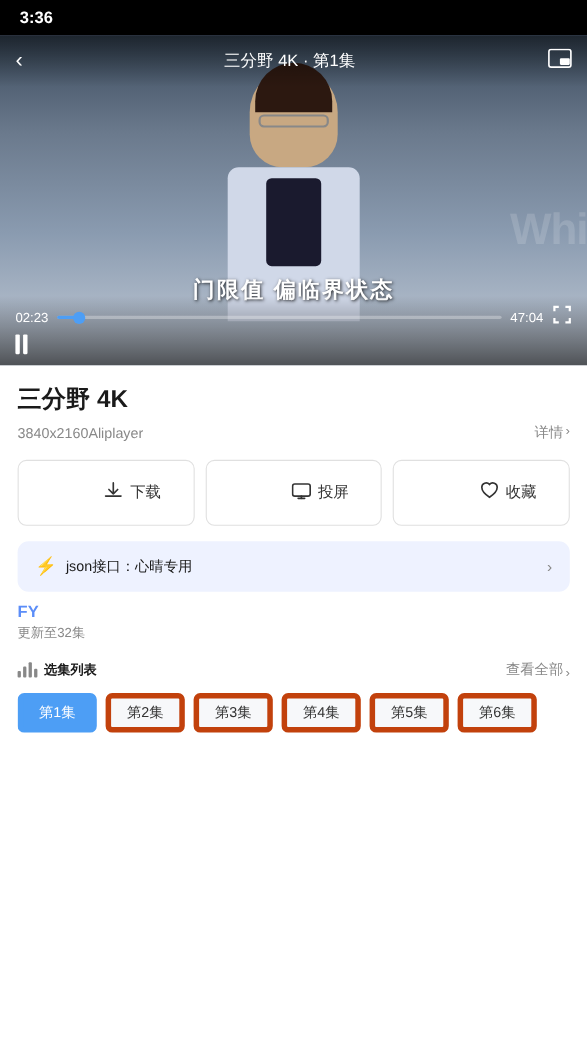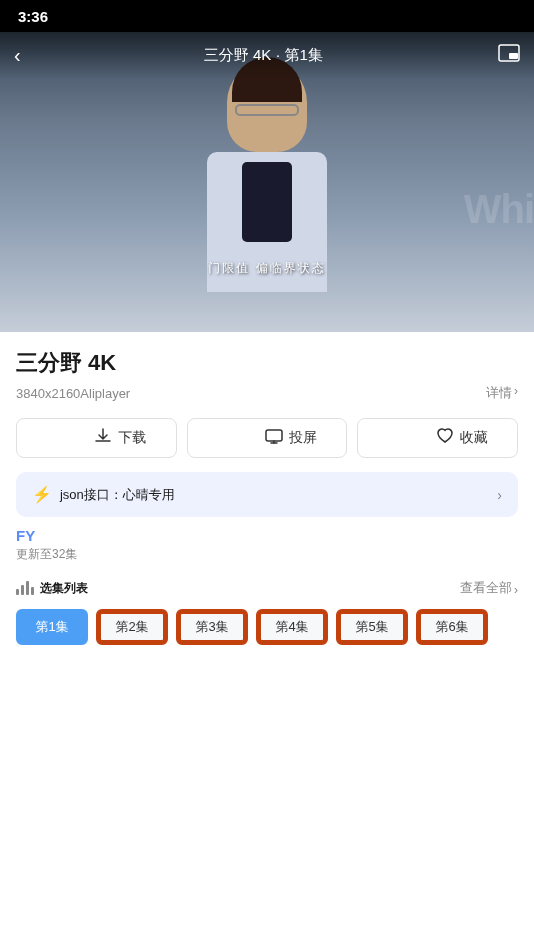--- a/index.html
+++ b/index.html
@@ -104,22 +104,22 @@
       border-radius: 5px;
     }
 
     
     .video-subtitle {
       position: absolute;
       bottom: 55px;
       left: 50%;
       transform: translateX(-50%);
       color: #fff;
-      font-size: 12px;
-      font-weight: 400;
+      font-size: 20px;
+      font-weight: 700;
       text-shadow: 1px 1px 3px rgba(0,0,0,0.8);
       white-space: nowrap;
       letter-spacing: 2px;
     }
 
     
     .video-top-bar {
       position: absolute;
       top: 0;
       left: 0;
@@ -271,21 +271,21 @@
 
     
     .action-buttons {
       display: flex;
       gap: 10px;
       margin: 16px 16px 0;
     }
 
     .action-btn {
       flex: 1;
-      height: 40px;
+      height: 60px;
       border: 1.5px solid #e0e0e0;
       border-radius: 8px;
       background: #fff;
       display: flex;
       align-items: center;
       justify-content: center;
       gap: 6px;
       cursor: pointer;
       font-size: 14px;
       color: #333;
@@ -459,20 +459,43 @@
     <span class="pip-btn">
       <svg width="22" height="18" viewBox="0 0 22 18" fill="none">
         <rect x="1" y="1" width="20" height="16" rx="2" stroke="white" stroke-width="1.5" fill="none"></rect>
         <rect x="11" y="9" width="9" height="6" rx="1" fill="white"></rect>
       </svg>
     </span>
   </div>
 
   <div class="video-subtitle">门限值 偏临界状态</div>
 
+  <div class="video-controls">
+    <div class="progress-bar-container">
+      <span class="time-text">02:23</span>
+      <div class="progress-track">
+        <div class="progress-fill"></div>
+        <div class="progress-dot"></div>
+      </div>
+      <span class="time-text">47:04</span>
+      <span class="fullscreen-btn">
+        <svg width="18" height="18" viewBox="0 0 18 18" fill="white">
+          <path d="M1 1h5v2H3v3H1V1zm11 0h5v5h-2V3h-3V1zM1 12h2v3h3v2H1v-5zm14 3h-3v2h5v-5h-2v3z"></path>
+        </svg>
+      </span>
+    </div>
+    <div class="controls-row">
+      <div class="play-pause-btn">
+        <div class="pause-icon">
+          <div class="pause-bar"></div>
+          <div class="pause-bar"></div>
+        </div>
+      </div>
+    </div>
+  </div>
 </div>
 
 <div class="content-area">
   <div class="video-main-title">三分野 4K</div>
   <div class="video-meta">
     <span>3840x2160</span>
     <span>Aliplayer</span>
     <div class="detail-link">
       <span>详情</span>
       <span class="chevron-right">›</span>

